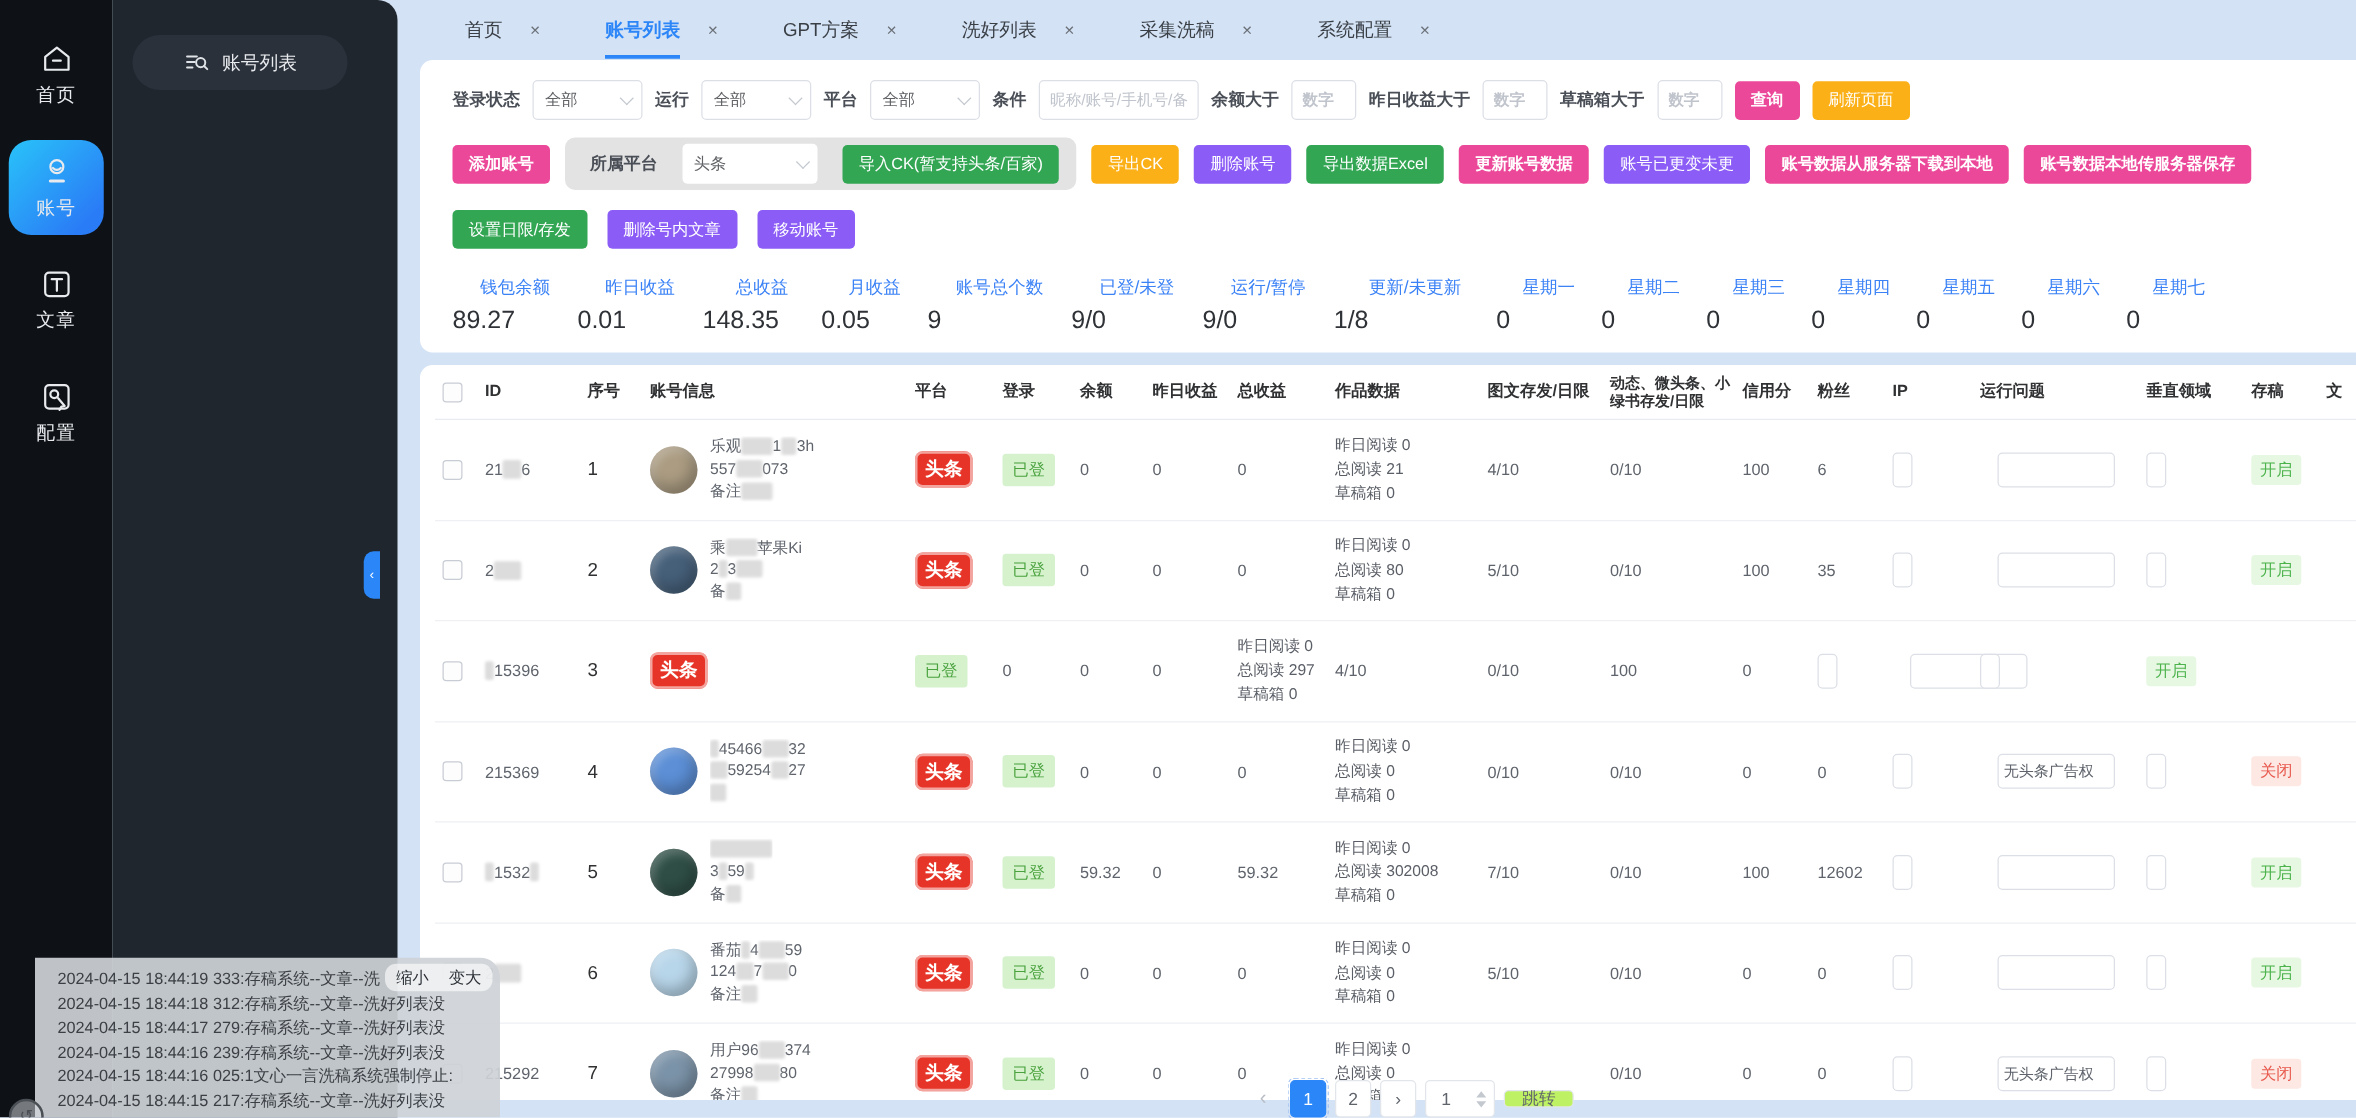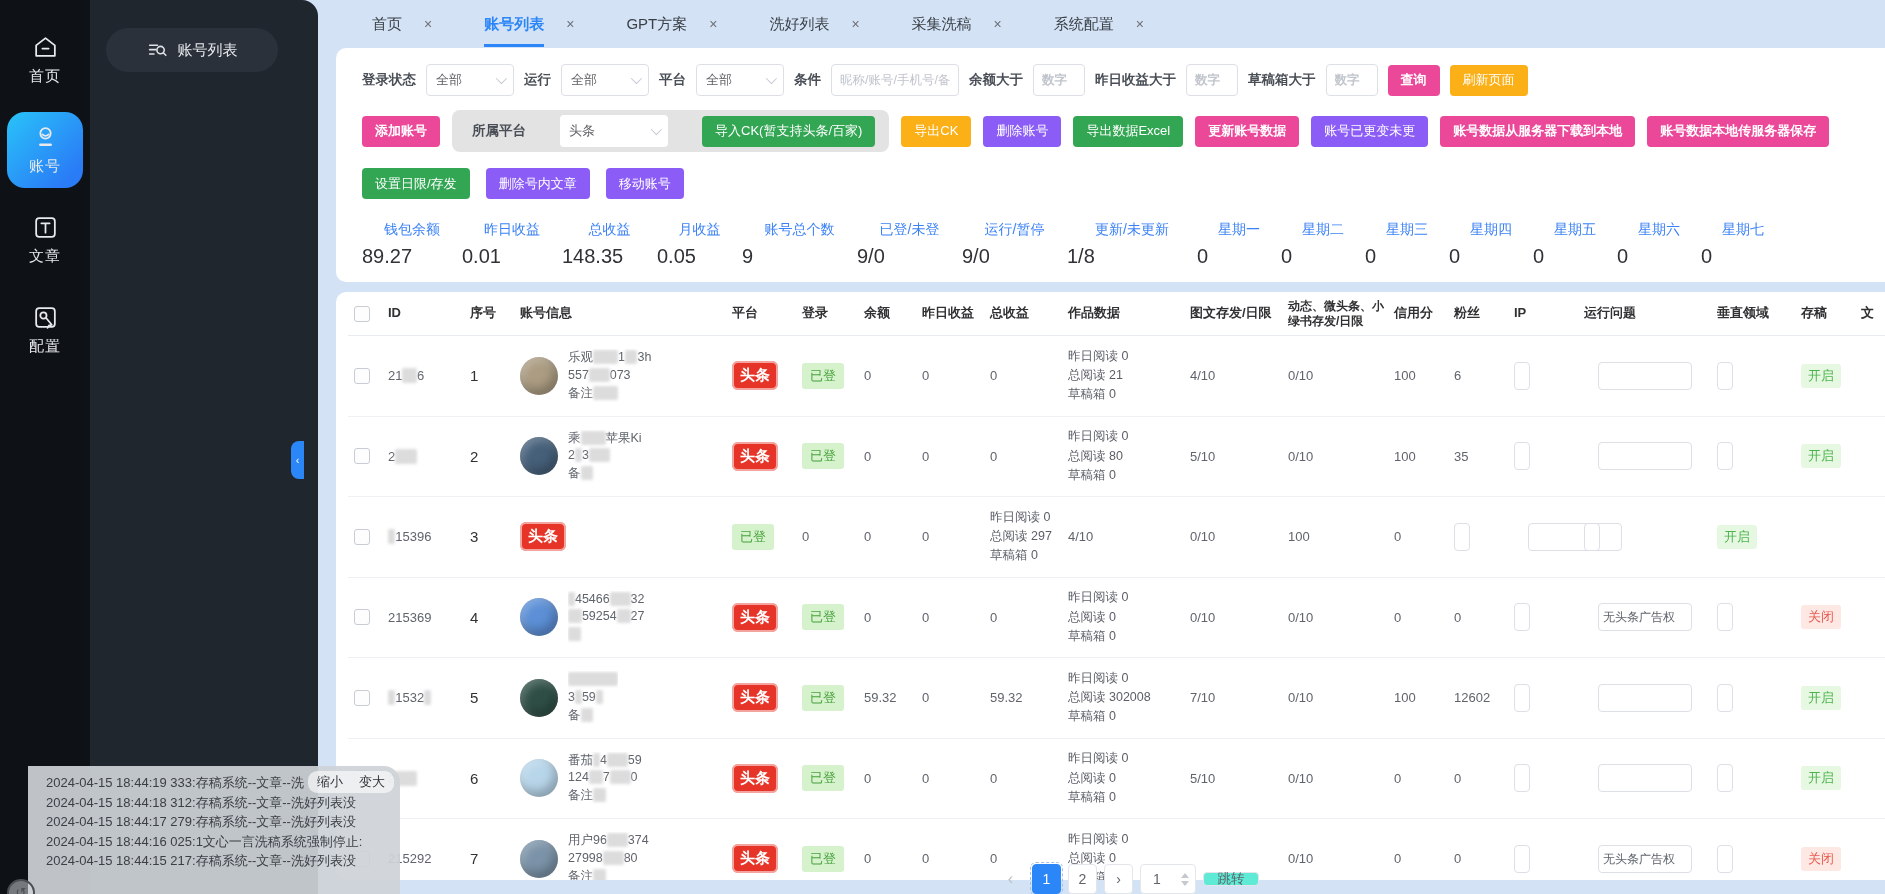--- a/index.html
+++ b/index.html
@@ -55,21 +55,21 @@
     font-size:12.5px; color:#606266; outline:none; }
   .f-input::placeholder { color:#c0c4cc; }
   .w160 { width:128px; } .w52 { width:52px;font-weight:bold; }
   .btn { border:none; border-radius:4px; height:31px; padding:0 13px; font-size:13px;
     color:#fff; cursor:pointer; white-space:nowrap;
     font-family:"Liberation Sans","DejaVu Sans",sans-serif; }
   .btn-blue { background:#ec4899;font-weight:bold; } .btn-orange { background:#fbb017; }
   .btn-green { background:#33a654; } .btn-red { background:#8b5cf6; }
 
   .action-row { display:flex; align-items:center; gap:12px; margin-top:14px; padding-left:12px; }
-  .plat-group { display:flex; align-items:center; gap:34px; background:#e3e3e3;
+  .plat-group { display:flex; align-items:center; gap:20px; background:#e3e3e3;
     border-radius:8px; padding:5px 14px 5px 20px; }
   .plat-group .sel { width:108px; border:none; }
   .action-row2 { display:flex; align-items:center; gap:16px; margin-top:16px; padding-left:12px; }
 
   
   .stats-row { display:flex; margin-top:22px; padding-left:12px; }
   .stat { flex:none; }
   .stat .s-label { font-size:14px; color:#3b82f6; white-space:nowrap;text-align:center; }
   .stat .s-value { font-size:20px; color:#2f3237; margin-top:6px; }
 
@@ -115,21 +115,21 @@
   .pg.active { background:#2b87f8; color:#fff; border-color:#2b87f8;
     outline:1px dashed #9fc0f2; outline-offset:1px; }
   .pg-jumpbox { width:56px; height:30px; border:1px solid #e2e5ea; border-radius:4px;
     background:#fff; display:flex; align-items:center; justify-content:space-between;
     padding:0 6px 0 12px; font-size:14px; color:#5f646c; }
   .stepper { display:flex; flex-direction:column; gap:3px; }
   .stepper i { width:0; height:0; border-left:4px solid transparent; border-right:4px solid transparent; }
   .stepper .up { border-bottom:5px solid #c4c9d0; }
   .stepper .dn { border-top:5px solid #c4c9d0; }
   .pg-go { width:56px; height:14px; border:1px solid #e2e5ea; border-radius:4px;
-    background:#5eead4; font-size:13.5px; color:#5f646c; display:flex; align-items:center;
+    background:#bef264; font-size:13.5px; color:#5f646c; display:flex; align-items:center;
     justify-content:center; cursor:pointer; }
 
   
   .log-overlay { position:fixed; left:28px; top:766px; width:372px; height:128px;
     background:rgba(206,210,215,.92); border-top-right-radius:16px; z-index:30;
     padding:7px 8px 4px 18px; }
   .log-line { font-size:13px; color:#3c4046; line-height:19.5px; white-space:nowrap;
     overflow:hidden; }
   .log-zoom { position:absolute; right:6px; top:5px; background:rgba(255,255,255,.6);
     border-radius:9px; padding:2px 9px; display:flex; gap:16px; font-size:13px;
@@ -655,17 +655,18 @@
 
 <div class="log-overlay">
   <div class="log-zoom">
     <span>缩小</span>
     <span>变大</span>
   </div>
   <div id="loglines">
       <div class="log-line">2024-04-15 18:44:19 333:存稿系统--文章--洗</div>
       <div class="log-line">2024-04-15 18:44:18 312:存稿系统--文章--洗好列表没</div>
       <div class="log-line">2024-04-15 18:44:17 279:存稿系统--文章--洗好列表没</div>
+      <div class="log-line">2024-04-15 18:44:16 239:存稿系统--文章--洗好列表没</div>
       <div class="log-line">2024-04-15 18:44:16 025:1文心一言洗稿系统强制停止:</div>
       <div class="log-line">2024-04-15 18:44:15 217:存稿系统--文章--洗好列表没</div>
     </div>
 </div>
 <div class="corner-icon">↺</div>
 
 </body></html>

